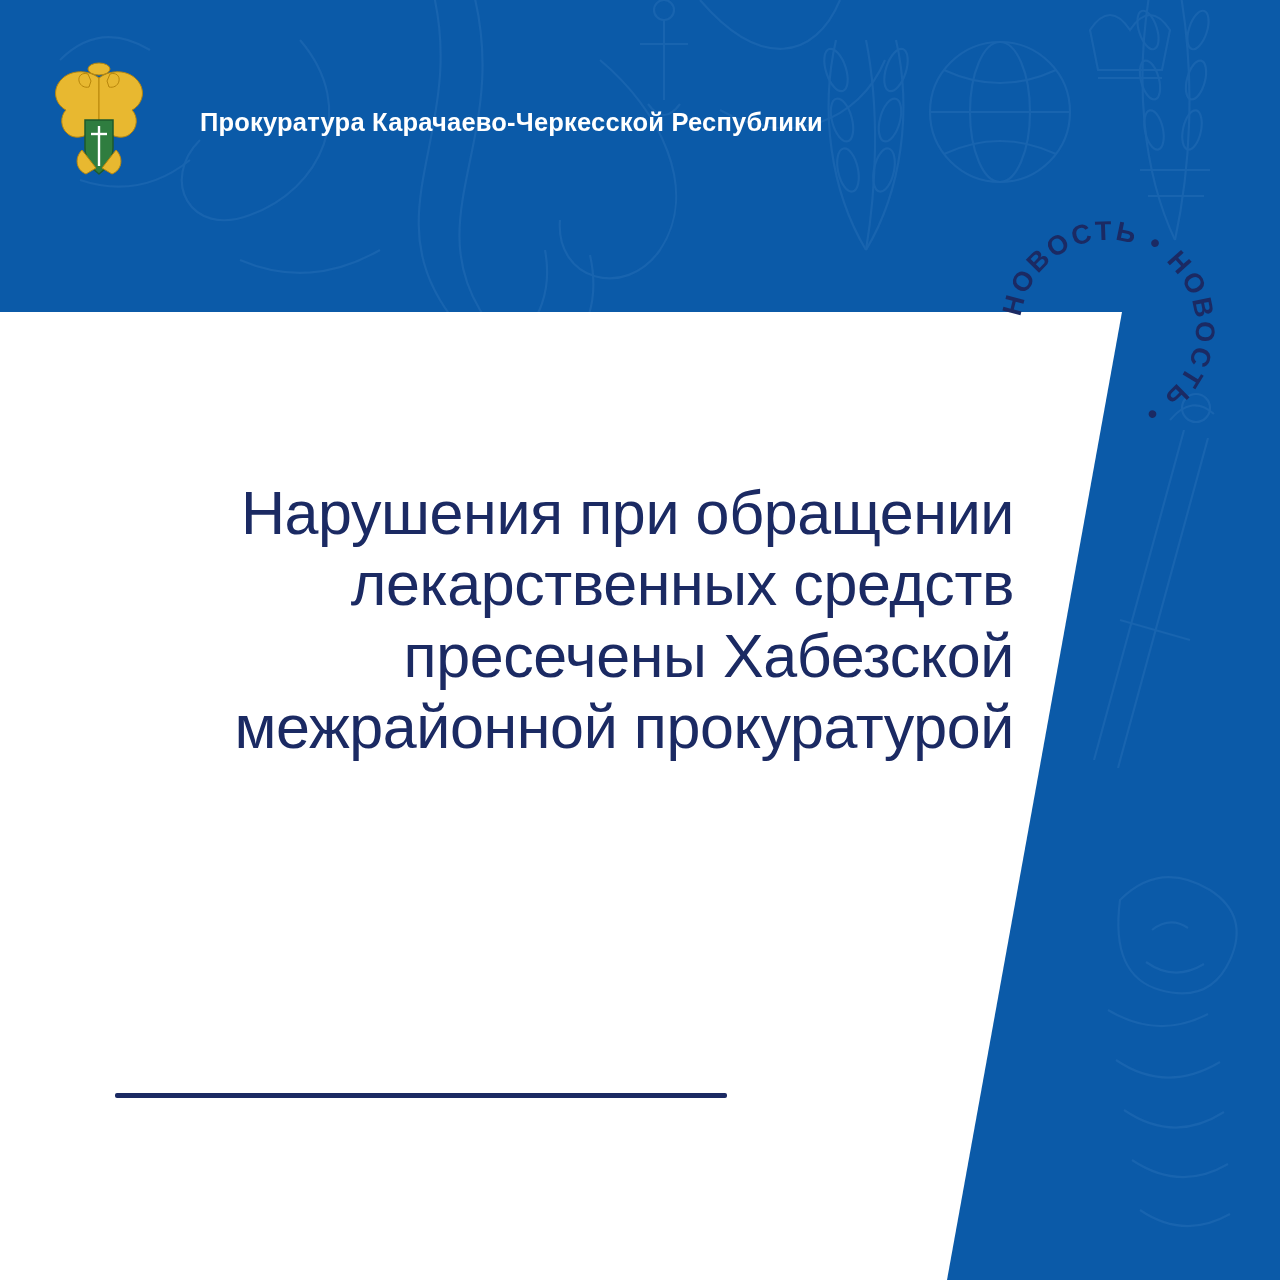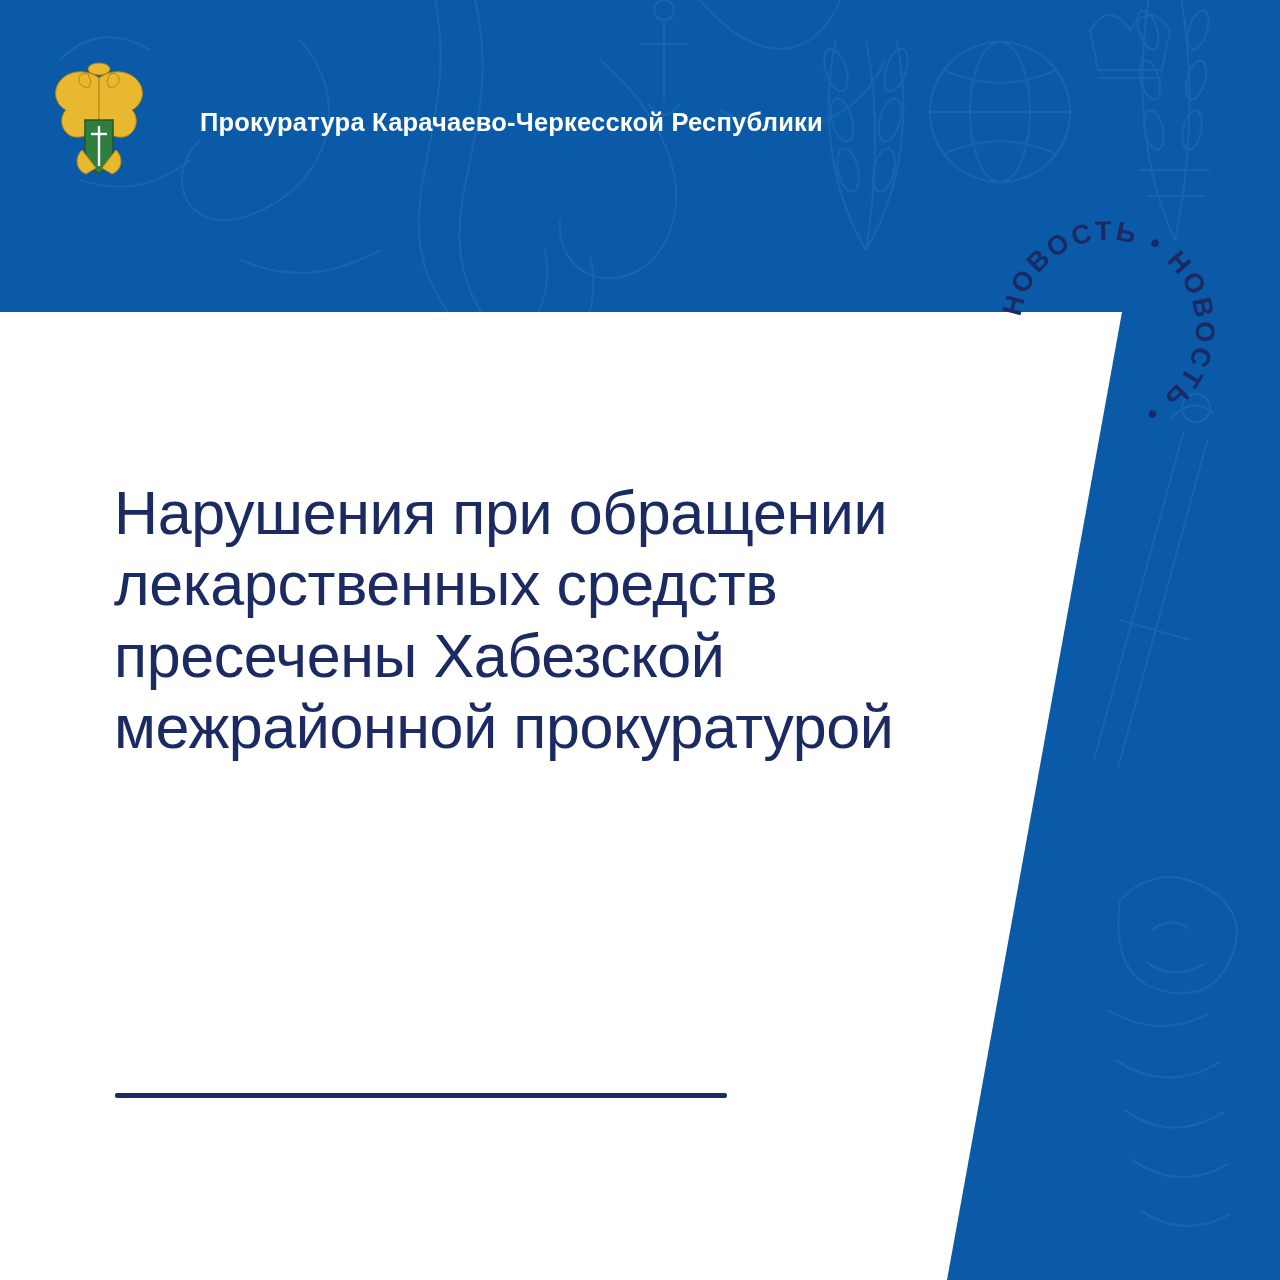--- a/index.html
+++ b/index.html
@@ -85,21 +85,21 @@
     width: 100%;
     height: 100%;
   }
 
   
   .headline {
     position: absolute;
     left: 114px;
     top: 478px;
     width: 900px;
-    text-align: left;
+    text-align: right;
     color: #1b2a63;
     font-size: 61px;
     line-height: 1.17;
     font-weight: 400;
     letter-spacing: -0.4px;
   }
   .rule {
     position: absolute;
     left: 115px;
     top: 1093px;

